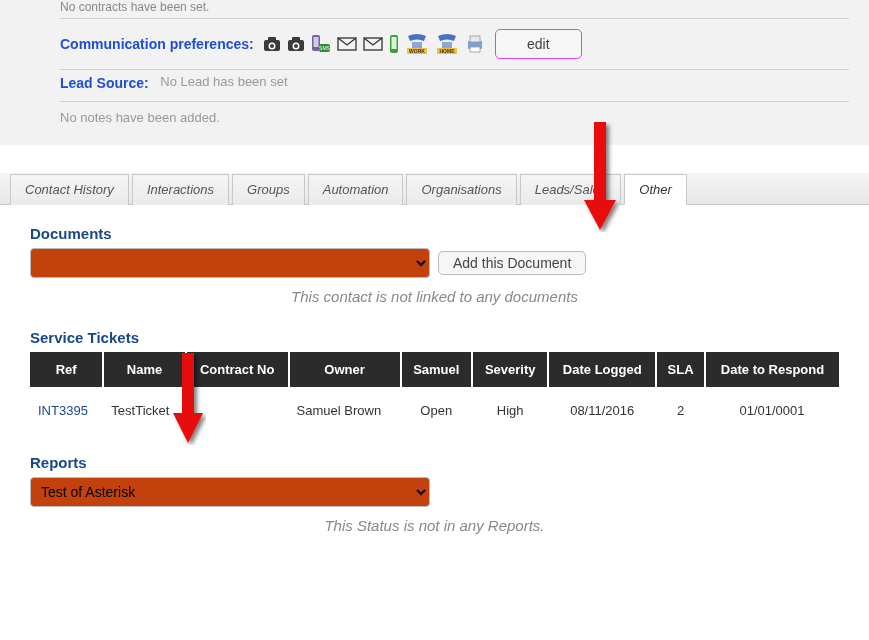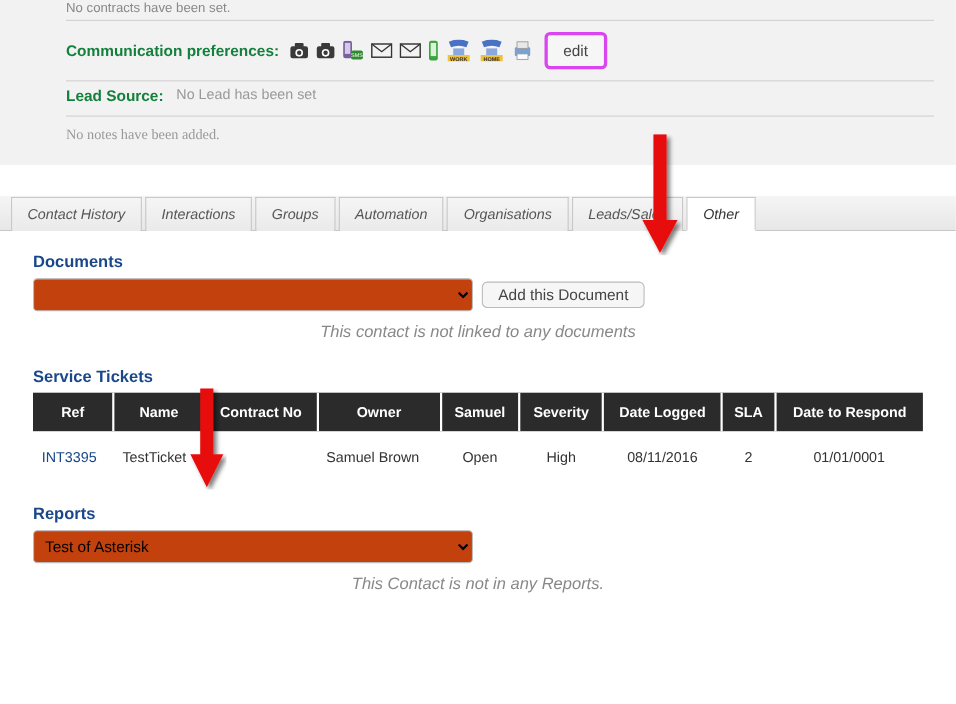--- a/index.html
+++ b/index.html
@@ -24,52 +24,52 @@
     padding: 0 0 4px 0;
     border-bottom: 1px solid #d0d0d0;
     margin-bottom: 6px;
   }
   .pref-row, .lead-row {
     border-bottom: 1px solid #d0d0d0;
     padding: 4px 0 10px 0;
   }
   .row-label {
     font-weight: bold;
-    color: #15803d;
+    color: #1d4ed8;
     font-size: 14px;
     display: inline-block;
     vertical-align: middle;
   }
   .pref-icons {
     display: inline-flex;
     align-items: center;
     gap: 6px;
     vertical-align: middle;
     margin-left: 6px;
   }
   .pref-icons svg { display: block; }
   .edit-btn {
     display: inline-block;
-    border: 3px solid #d946ef;
+    border: 1px solid #d946ef;
     border-radius: 5px;
     background: #f6f6f6;
-    padding: 6px 14px;
+    padding: 6px 31px;
     font-size: 14px;
     color: #444;
     margin-left: 6px;
     cursor: pointer;
     vertical-align: middle;
   }
   .lead-value, .notes-row {
     color: #999;
     font-size: 13px;
     display: inline-block;
     margin-left: 8px;
   }
-  .notes-section { padding: 8px 0 0 0; font-family: Liberation Serif, serif; }
+  .notes-section { padding: 8px 0 0 0; }
   .notes-row { margin-left: 0; }
 
   
   .tabs-bar {
     margin-top: 28px;
     background: linear-gradient(#f5f5f5, #e7e7e7);
     border-bottom: 1px solid #c8c8c8;
     display: flex;
     padding-left: 10px;
   }
@@ -314,15 +314,15 @@
           <td class="center">2</td>
           <td class="center">01/01/0001</td>
         </tr>
       </tbody>
   </table>
 
   <div class="section-title">Reports</div>
   <div class="report-row">
     <select class="wide" id="reports-select"><option>Test of Asterisk</option></select>
   </div>
-  <div class="empty-msg">This Contact is not in any Reports.</div>
+  <div class="empty-msg">This Status is not in any Reports.</div>
 
 </div>
 
 </body></html>

